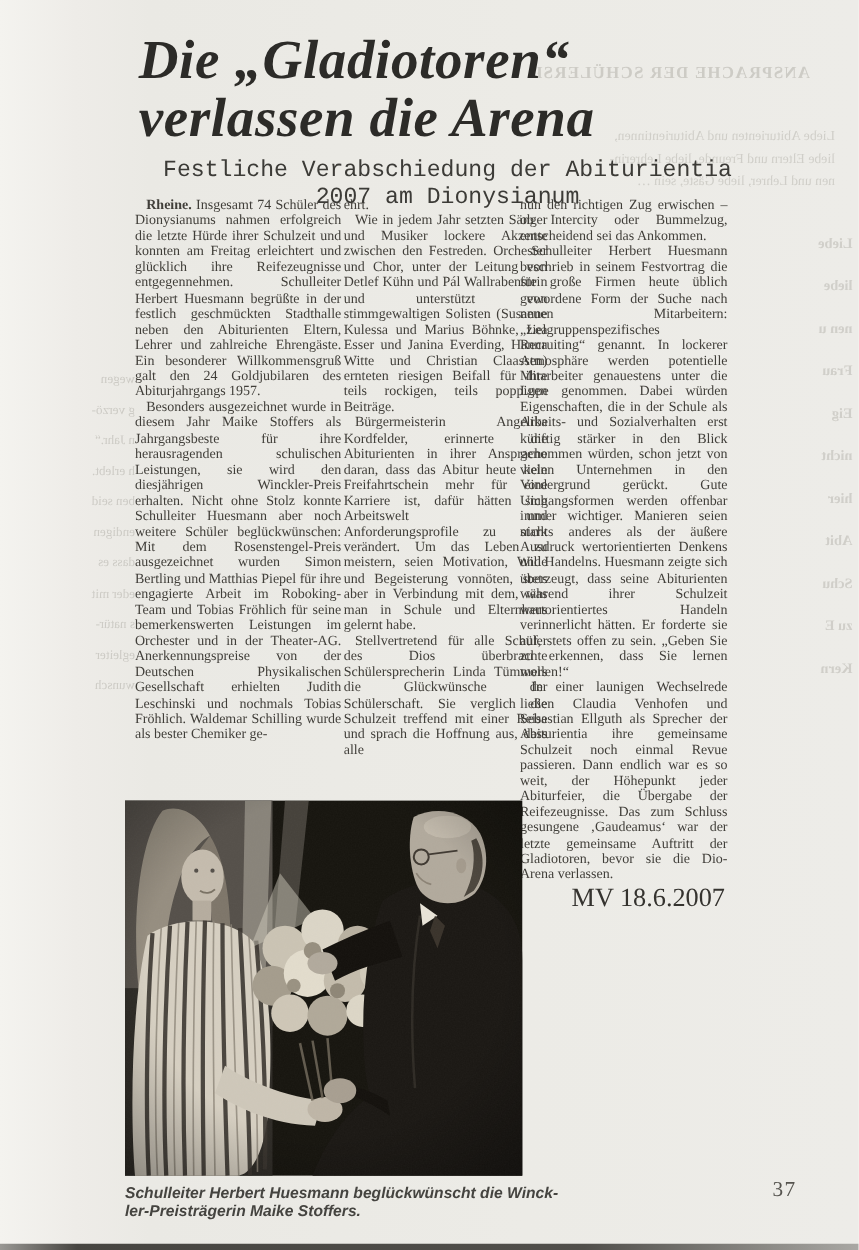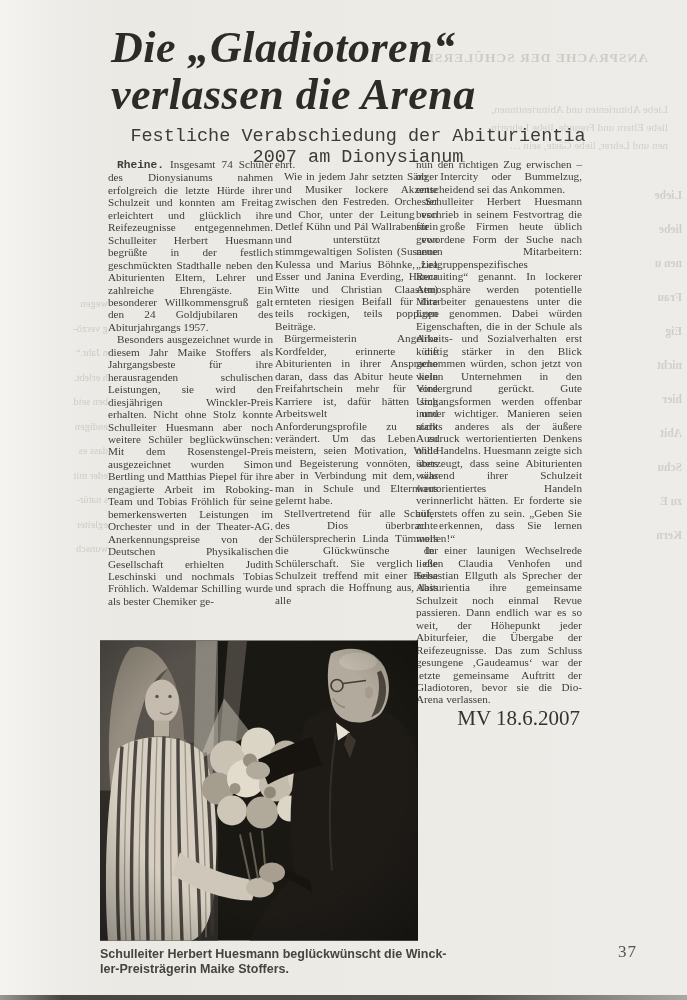--- a/index.html
+++ b/index.html
@@ -26,34 +26,34 @@
   .col{
     position:absolute;top:158px;width:165px;
     font-size:11.2px;line-height:12.45px;color:#403e39;
     text-align:justify;
   }
   .col p{margin:0;text-indent:9px;}
   .col p.cont{text-indent:0;}
   .col1{left:108px;height:490px;}
   .col2{left:275px;height:490px;width:163px;}
   .col3{left:416px;width:166px;height:745px;}
-  .lead{font-weight:bold;font-family:Liberation Mono, monospace;}
+  .lead{font-weight:bold;}
   .dateline{
     text-align:right;font-size:21px;color:#35332f;
     margin-top:6px;padding-right:2px;text-indent:0;
   }
   
   .photo{
     position:absolute;left:100px;top:640px;width:318px;height:301px;
     display:block;
   }
   .caption{
     position:absolute;left:100px;top:947px;width:360px;
     font-family:"Liberation Sans", sans-serif;font-weight:bold;
-    font-size:12.5px;line-height:15px;color:#454440;
+    font-size:12.5px;line-height:15px;color:#454440;font-style:italic;
   }
   .pagenum{
     position:absolute;left:618px;top:942px;
     font-size:17px;color:#56544f;letter-spacing:1px;
   }
   
   .bleed{position:absolute;color:#b4b2ab;pointer-events:none;}
   .mirror{transform:scaleX(-1);}
   .bleed-head{
     left:430px;top:50px;width:218px;height:20px;overflow:hidden;

